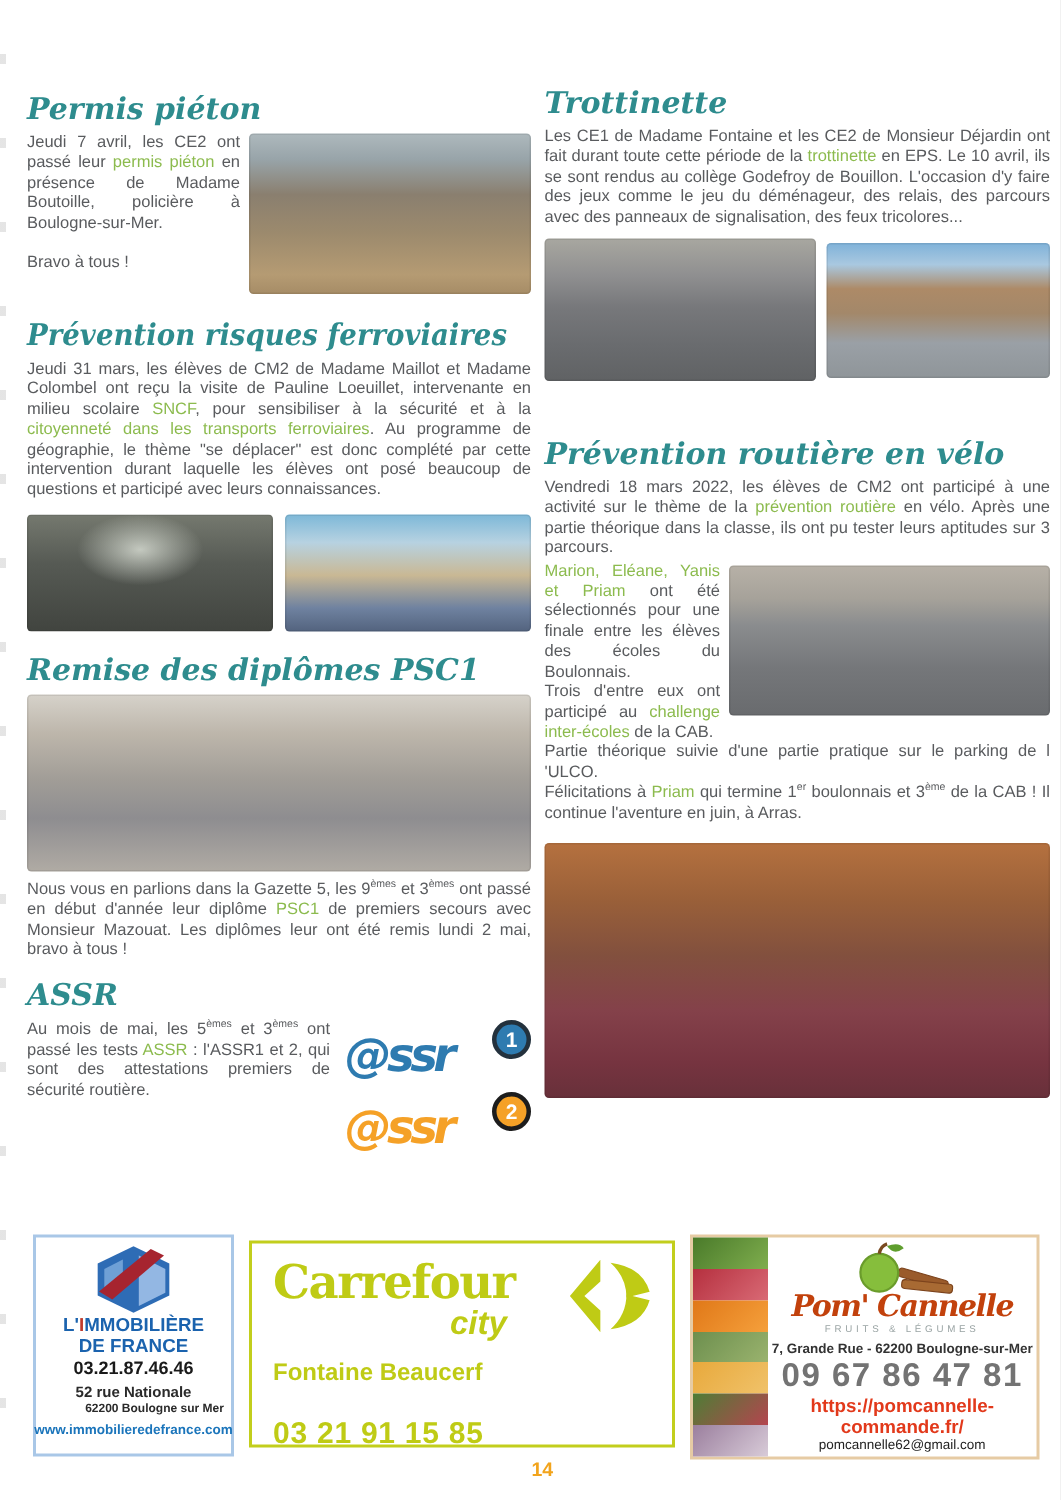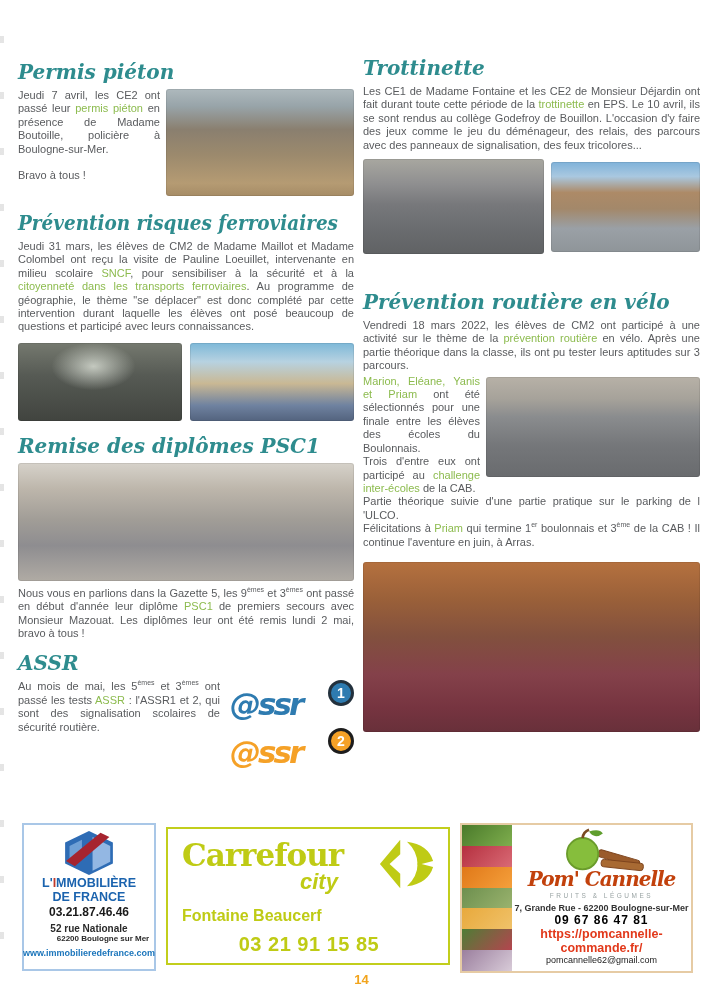--- a/index.html
+++ b/index.html
@@ -94,38 +94,38 @@
   .ad-immo-addr2 { font-size:8px; font-weight:bold; color:#2a2a2a;margin-left:28px; }
   .ad-immo-web { font-size:9px; font-weight:bold; color:#1b75bb; margin-top:5px; }
   .ad-carrefour {
     width:285px; height:138px; border:2px solid #c2ce1c; margin-top:4px;
     padding:8px 12px 12px 14px; color:#bfcb15; position:relative;
   }
   .cf-brand { font-family:"DejaVu Serif", serif; font-weight:bold; font-size:31px; color:#bfcb15; letter-spacing:-1px; }
   .cf-city { font-family:Liberation Sans, sans-serif; font-style:italic; font-weight:bold; font-size:22px; margin:-4px 0 0 118px; }
   .cf-logo { position:absolute; right:12px; top:10px; }
   .cf-loc { font-weight:bold; font-size:16px; margin-top:12px; }
-  .cf-phone { font-weight:bold; font-size:20px; text-align:center; margin-top:8px; letter-spacing:.5px; }
+  .cf-phone { font-weight:bold; font-size:20px; text-align:left; margin-top:20px; letter-spacing:.5px; }
   .ad-pom {
     width:234px; height:150px; border:2px solid #e6cba4; display:flex;
   }
   .pom-strip { width:50px; display:flex; flex-direction:column; }
   .pom-strip div { flex:1; }
   .ps1 { background:linear-gradient(135deg,#4a7a2a,#7fae4e); }
   .ps2 { background:linear-gradient(135deg,#b5303f,#d96a75); }
   .ps3 { background:linear-gradient(135deg,#e07818,#f5a03c); }
   .ps4 { background:linear-gradient(135deg,#6d8f4e,#9ab36e); }
   .ps5 { background:linear-gradient(135deg,#e8a93c,#f0c26a); }
   .ps6 { background:linear-gradient(135deg,#4e7d35,#b4454f); }
   .ps7 { background:linear-gradient(135deg,#9b7f9e,#d8cbd8); }
   .pom-body { flex:1; display:flex; flex-direction:column; align-items:center; text-align:center; padding:2px 2px 3px; }
   .pom-brand { font-family:"DejaVu Serif", serif; font-style:italic; font-weight:bold; font-size:20px; color:#c2410c; margin-top:-6px; letter-spacing:-1px; }
   .pom-tagline { font-size:6.5px; letter-spacing:2.5px; color:#9aa4a4; margin-top:1px; }
   .pom-addr { font-size:9px; font-weight:bold; color:#333; margin-top:4px; }
-  .pom-phone { font-size:12px; font-weight:bold; color:#000000; letter-spacing:1px; }
+  .pom-phone { font-size:22px; font-weight:bold; color:#737373; letter-spacing:1px; }
   .pom-url { font-size:12.5px; font-weight:bold; color:#e2391b; }
   .pom-email { font-size:9px; color:#222; }
   .page-number { position:absolute; left:0; right:0; top:972px; text-align:center; font-size:13px; font-weight:bold; color:#f2a41c;padding-left:16px; }
 </style>
 </head>
 <body>
 
 <div class="page">
   <div class="binding"></div>
 
@@ -154,21 +154,21 @@
 
     <section class="sec-psc1">
       <h2>Remise des diplômes PSC1</h2>
       <div class="ph ph-psc1"></div>
       <p class="para"><span>Nous vous en parlions dans la Gazette 5, les 9</span><sup>èmes</sup><span> et 3</span><sup>èmes</sup><span> ont passé en début d'année leur diplôme </span><span class="green">PSC1</span><span> de premiers secours avec Monsieur Mazouat. Les diplômes leur ont été remis lundi 2 mai, bravo à tous !</span></p>
     </section>
 
     <section class="sec-assr">
       <h2>ASSR</h2>
       <div class="assr-flex">
-        <p class="para assr-text"><span>Au mois de mai, les 5</span><sup>èmes</sup><span> et 3</span><sup>èmes</sup><span> ont passé les tests </span><span class="green">ASSR</span><span> : l'ASSR1 et 2, qui sont des signalisation scolaires de sécurité routière.</span></p>
+        <p class="para assr-text"><span>Au mois de mai, les 5</span><sup>èmes</sup><span> et 3</span><sup>èmes</sup><span> ont passé les tests </span><span class="green">ASSR</span><span> : l'ASSR1 et 2, qui sont des attestations premiers de sécurité routière.</span></p>
         <div class="assr-logos">
           <div class="assr-logo assr-blue">
             <span class="assr-word">@ssr</span>
             <span class="assr-badge">1</span>
           </div>
           <div class="assr-logo assr-orange">
             <span class="assr-word">@ssr</span>
             <span class="assr-badge">2</span>
           </div>
         </div>

